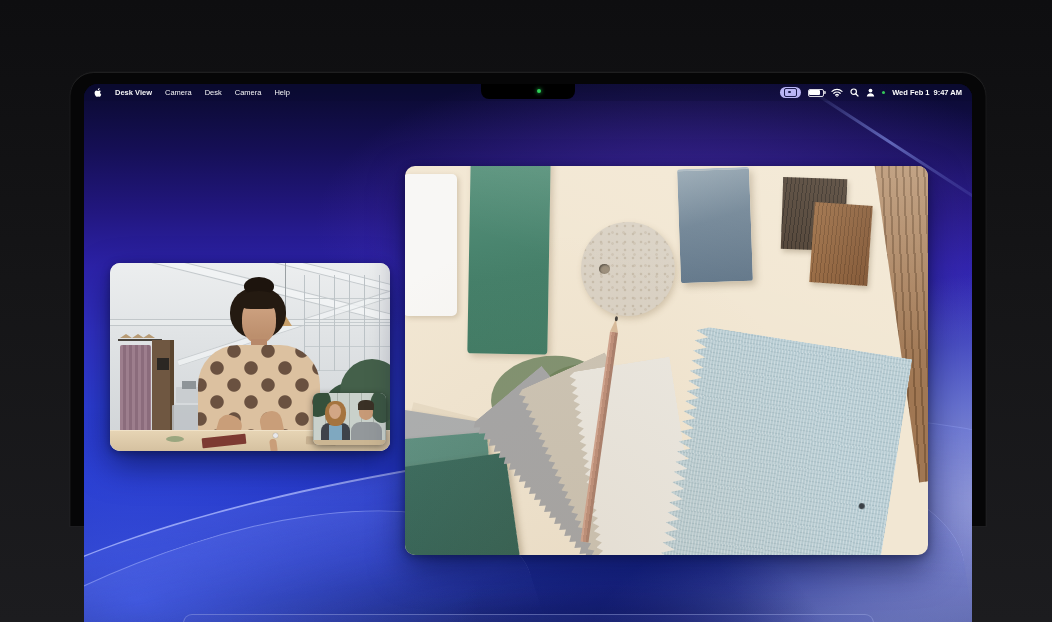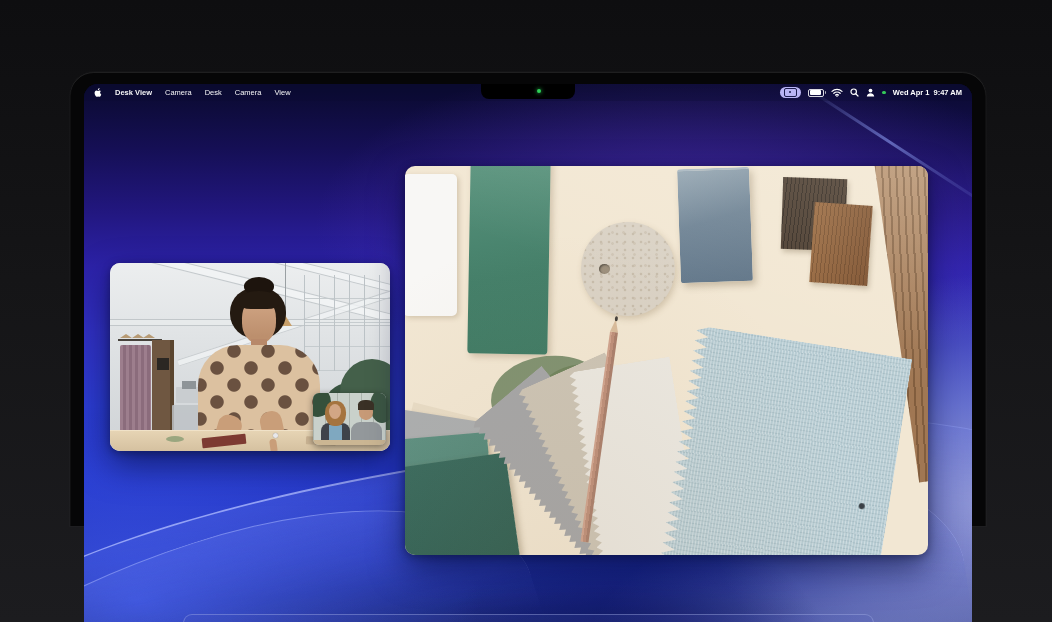--- a/index.html
+++ b/index.html
@@ -212,21 +212,21 @@
       <div class="mb-left">
         <span class="mb-apple">
           <svg viewBox="0 0 16 20">
               <path d="M12.6 10.6c0-2.2 1.8-3.3 1.9-3.3-1-1.5-2.6-1.7-3.2-1.7-1.4-.1-2.7.8-3.4.8-.7 0-1.8-.8-3-.8C3.4 5.6 2 6.5 1.2 7.9c-1.6 2.8-.4 6.9 1.2 9.2.8 1.1 1.7 2.4 2.9 2.3 1.2 0 1.6-.7 3-.7s1.8.7 3 .7c1.3 0 2.1-1.1 2.8-2.2.9-1.3 1.3-2.6 1.3-2.6s-2.5-1-2.5-3.9zM10.4 3.1c.6-.8 1.1-1.9 1-3.1-.9 0-2.1.6-2.7 1.4-.6.7-1.2 1.9-1 3 1 .1 2-.5 2.7-1.3z"></path>
             </svg>
         </span>
         <span class="mb-item app">Desk View</span>
         <span class="mb-item">Camera</span>
         <span class="mb-item">Desk</span>
         <span class="mb-item">Camera</span>
-        <span class="mb-item">View</span>
+        <span class="mb-item">Help</span>
       </div>
       <div class="mb-right">
         <span class="dv-pill">
             <span class="glyph"></span>
           </span>
         <span class="batt">
           <span class="body"></span>
           <span class="fill"></span>
           <span class="nub"></span>
         </span>
@@ -245,21 +245,21 @@
           </svg>
         </span>
         <span>
           <svg class="mb-svg" width="9" height="9" viewBox="0 0 9 9" fill="#fff">
             <circle cx="4.5" cy="2.6" r="1.9"></circle>
               <path d="M.8 8.6c0-2 1.7-3.3 3.7-3.3s3.7 1.3 3.7 3.3z"></path>
           </svg>
         </span>
         <span class="cam-dot"></span>
         <span class="clock">
-          <span>Wed Apr 1</span>
+          <span>Wed Feb 1</span>
           <span>9:47 AM</span>
         </span>
       </div>
     </div>
 
     <div class="notch">
       <span class="led"></span>
     </div>
 
     <div class="window ft">

